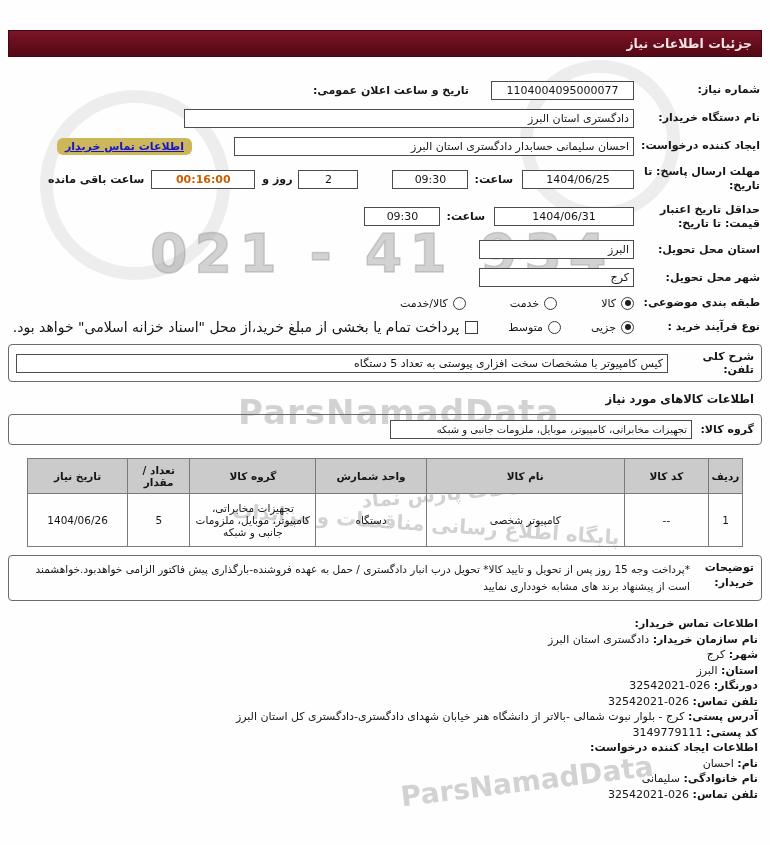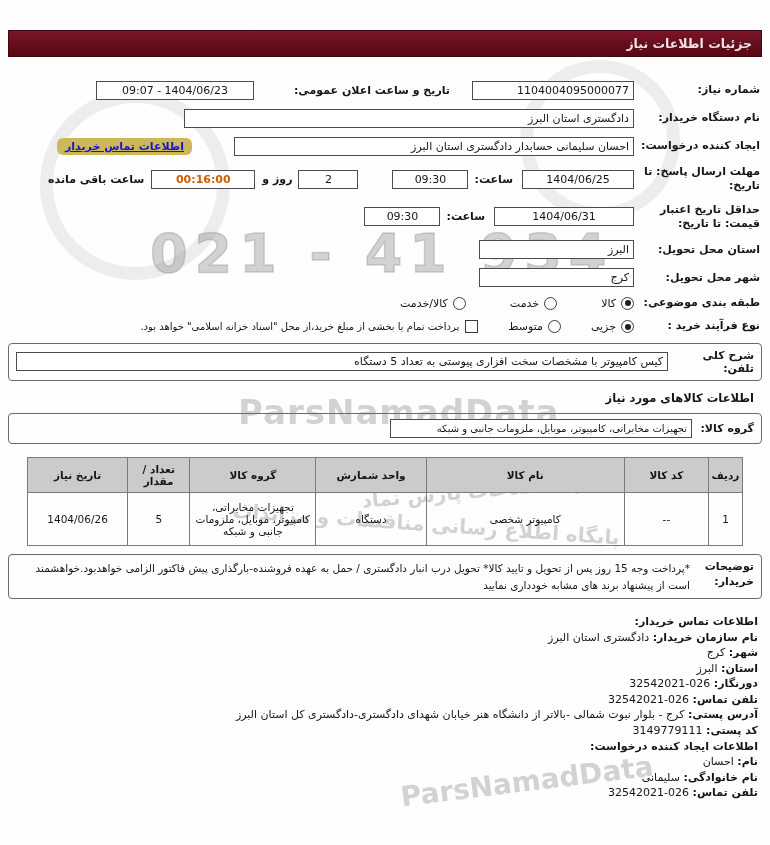--- a/index.html
+++ b/index.html
@@ -78,23 +78,22 @@
 <div class="content">
 
   <div class="titlebar">
     <span>جزئیات اطلاعات نیاز</span>
   </div>
 
   <div class="form">
 
     <div class="row">
       <div class="lblcol">شماره نیاز:</div>
-      <div class="inp num" style="width:162px;text-align:right;">1104004095000077</div>
+      <div class="inp num" style="width:143px;">1104004095000077</div>
       <div class="lbl" style="margin-right:22px; width:192px;">تاریخ و ساعت اعلان عمومی:</div>
-      <div class="inp num" style="width:158px; margin-right:4px;">09:07 - 1404/06/23</div>
     </div>
 
     <div class="row">
       <div class="lblcol">نام دستگاه خریدار:</div>
       <div class="inp txt" style="width:450px;">دادگستری استان البرز</div>
     </div>
 
     <div class="row">
       <div class="lblcol">ایجاد کننده درخواست:</div>
       <div class="inp txt" style="width:400px;">احسان سلیمانی حسابدار دادگستری استان البرز</div>
@@ -150,21 +149,21 @@
       <div class="opt" style="margin-left:30px;justify-content:flex-end;">
         <span class="radio on"></span>
         <span>جزیی</span>
       </div>
       <div class="opt" style="margin-left:30px;">
         <span class="radio"></span>
         <span>متوسط</span>
       </div>
       <div class="opt" style="margin-left:0; flex:1;">
         <span class="check"></span>
-        <span style="font-size:10px;">پرداخت تمام یا بخشی از مبلغ خرید،از محل "اسناد خزانه اسلامی" خواهد بود.</span>
+        <span style="font-size:14px;">پرداخت تمام یا بخشی از مبلغ خرید،از محل "اسناد خزانه اسلامی" خواهد بود.</span>
       </div>
     </div>
 
   </div>
 
   <div class="box">
     <div class="row">
       <div class="lbl" style="width:86px;">شرح کلی تلفن:</div>
       <div class="inp txt" style="flex:1;">کیس کامپیوتر با مشخصات سخت افزاری پیوستی به تعداد 5 دستگاه</div>
     </div>

